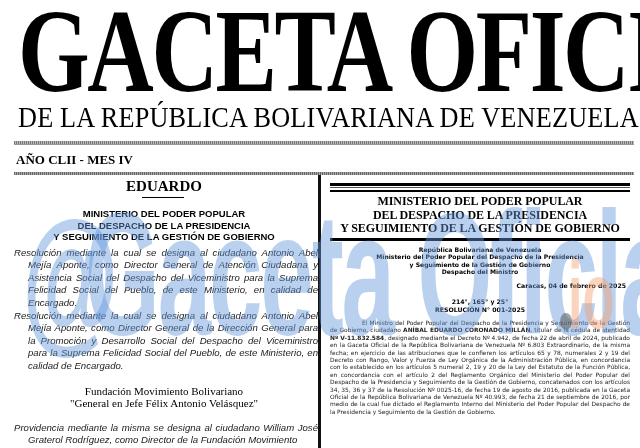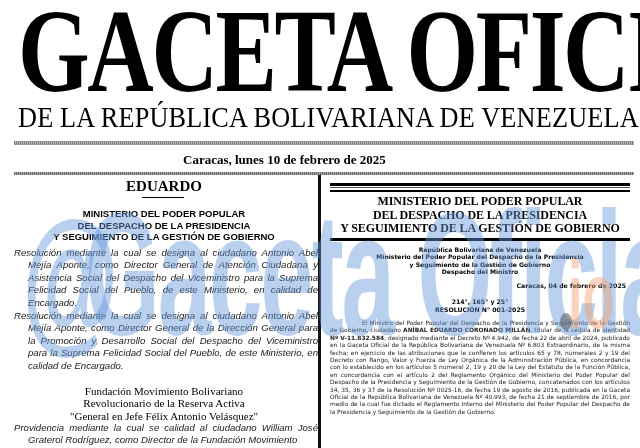--- a/index.html
+++ b/index.html
@@ -113,42 +113,41 @@
 
 <div class="masthead">
   <div class="title">GACETA OFICIAL</div>
   <div class="subtitle">DE LA REPÚBLICA BOLIVARIANA DE VENEZUELA</div>
 </div>
 
 <div class="rule-top"></div>
 <div class="rule-top2"></div>
 
 <div class="infobar">
-  <span class="center">Caracas, lunes 10 de febrero de 2025</span>
+  <span class="left">AÑO CLII  - MES IV</span>
 </div>
 
 <div class="rule-mid"></div>
 <div class="col-divider"></div>
 
 <div class="left-col">
   <div class="sumario">EDUARDO</div>
   <div class="sumario-rule"></div>
   <div class="ministry-sans">
     <div>MINISTERIO DEL PODER POPULAR</div>
     <div>DEL DESPACHO DE LA PRESIDENCIA</div>
     <div>Y SEGUIMIENTO DE LA GESTIÓN DE GOBIERNO</div>
   </div>
   <div class="entry entry1">Resolución mediante la cual se designa al ciudadano Antonio Abel Mejía Aponte, como Director General de Atención Ciudadana y Asistencia Social del Despacho del Viceministro para la Suprema Felicidad Social del Pueblo, de este Ministerio, en calidad de Encargado.</div>
   <div class="entry entry2">Resolución mediante la cual se designa al ciudadano Antonio Abel Mejía Aponte, como Director General de la Dirección General para la Promoción y Desarrollo Social del Despacho del Viceministro para la Suprema Felicidad Social del Pueblo, de este Ministerio, en calidad de Encargado.</div>
   <div class="foundation">
     <div>Fundación Movimiento Bolivariano</div>
-    <div>Revolucionario de la Reserva Activa</div>
     <div>"General en Jefe Félix Antonio Velásquez"</div>
   </div>
-  <div class="entry entry3">Providencia mediante la cual se calidad al ciudadano William José Graterol Rodríguez, como Director de la Fundación Movimiento</div>
+  <div class="entry entry3">Providencia mediante la misma se designa al ciudadano William José Graterol Rodríguez, como Director de la Fundación Movimiento</div>
 </div>
 
 <div class="right-col">
   <div class="rbar1"></div>
   <div class="rbar1b"></div>
   <div class="rbar1c"></div>
   <div class="r-ministry">
     <div>MINISTERIO DEL PODER POPULAR</div>
     <div>DEL DESPACHO DE LA PRESIDENCIA</div>
     <div>Y SEGUIMIENTO DE LA GESTIÓN DE GOBIERNO</div>

